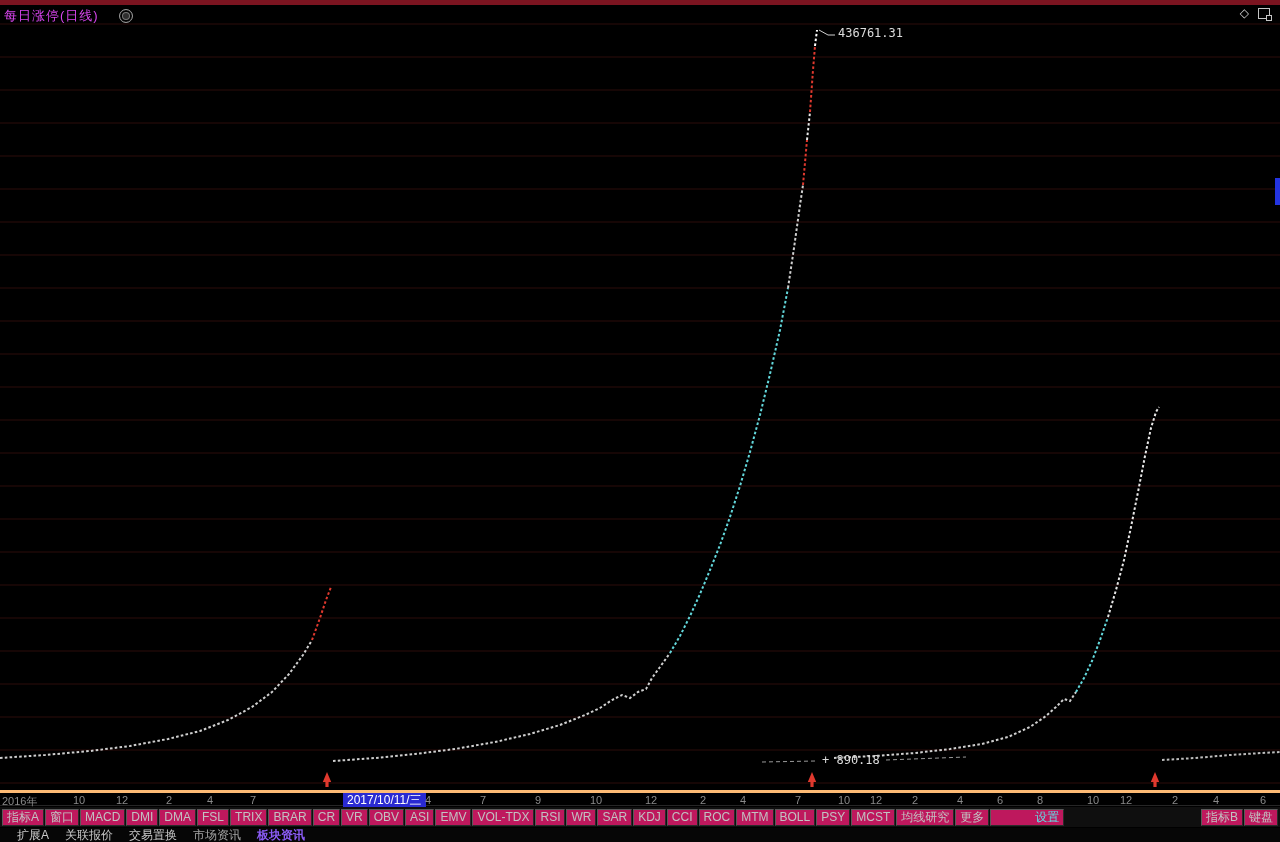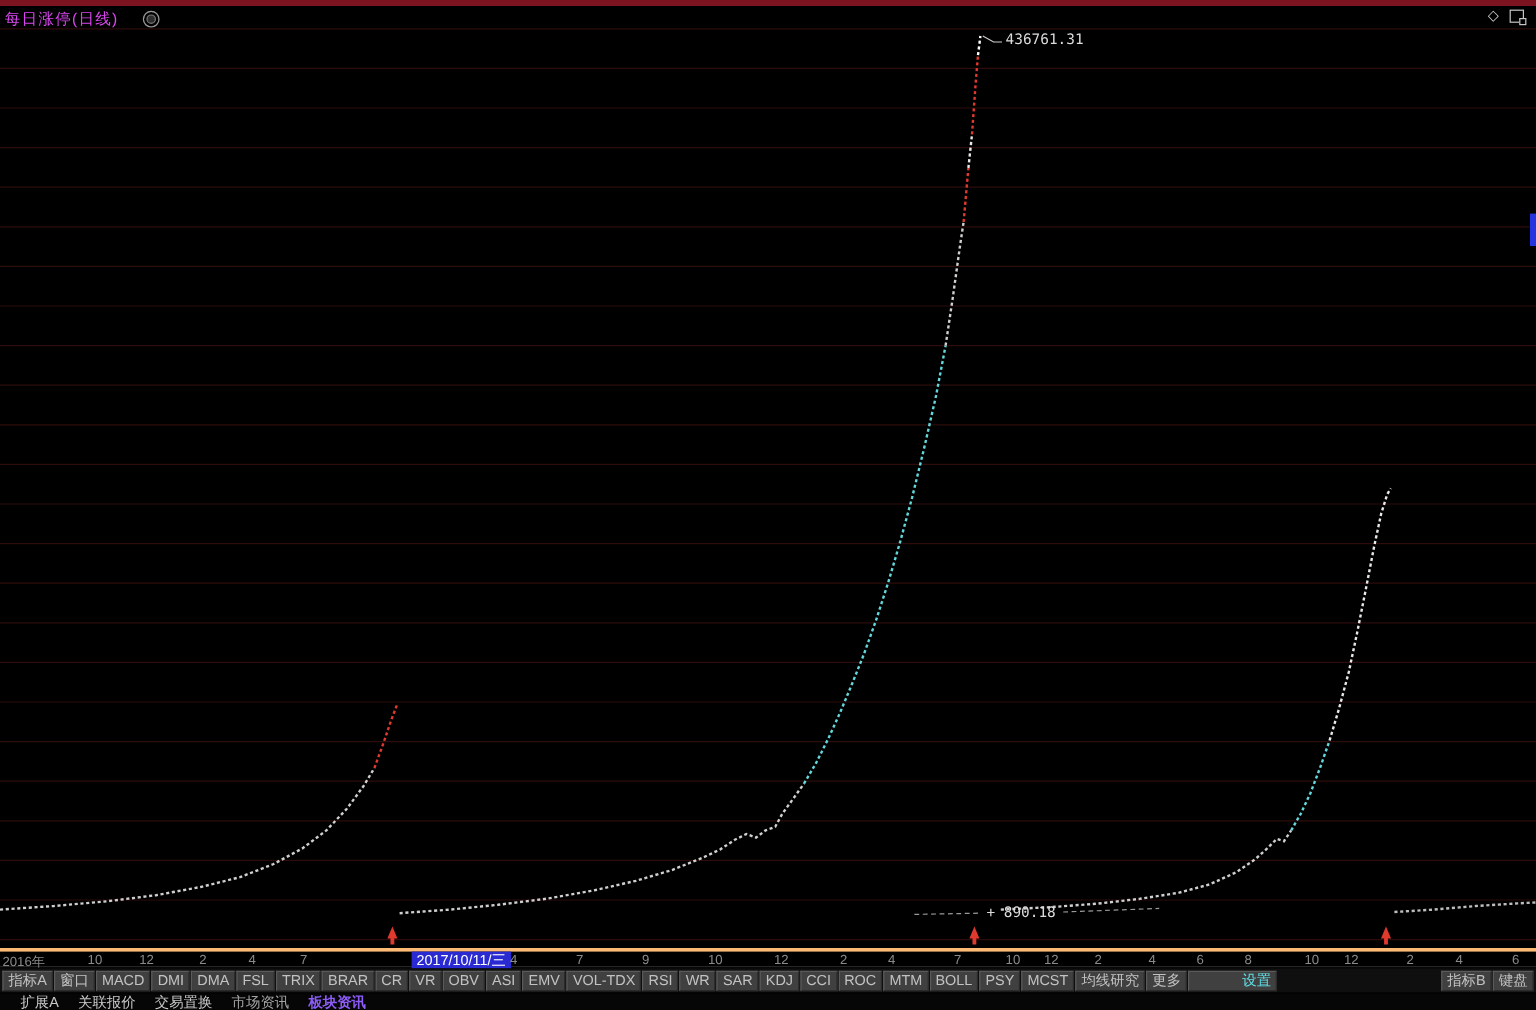--- a/index.html
+++ b/index.html
@@ -24,21 +24,21 @@
   .scroll-thumb{position:absolute;right:0;top:178px;width:5px;height:27px;background:#2334e0;z-index:3;}
 
   .xaxis{position:absolute;top:790px;left:0;width:1280px;height:16px;background:#000;
     border-top:3px solid #fdba74;border-bottom:1px solid #262626;font-size:11px;color:#8a8a8a;box-sizing:border-box;}
   .xaxis span{position:absolute;top:1px;white-space:nowrap;}
   .xaxis span.hl{background:#2a2ad2;color:#fff;padding:0 4px;top:0;font-size:12px;line-height:14px;}
 
   .toolbar{position:absolute;top:807px;left:0;width:1280px;height:20px;background:#0f0f0f;
     display:flex;align-items:center;gap:1px;padding:0 2px;box-sizing:border-box;}
   .tbtn{color:#c2c2c2;font-size:12px;line-height:15px;height:15px;padding:0 4px;
-    border:1px solid;border-color:#5a5a5a #2b2b2b #2b2b2b #5a5a5a;background:#404040;white-space:nowrap;cursor:default;}
+    border:1px solid;border-color:#5a5a5a #2b2b2b #2b2b2b #5a5a5a;background:#be185d;white-space:nowrap;cursor:default;}
   .tbtn.cyan{color:#5fe0e8;padding-left:44px;}
   .tb-spacer{flex:1;}
 
   .footer{position:absolute;top:828px;left:0;width:1280px;height:14px;background:#060606;
     display:flex;align-items:center;gap:16px;padding-left:17px;font-size:12px;box-sizing:border-box;}
   .ftab{white-space:nowrap;cursor:default;}
 </style>
 </head>
 <body>
 

